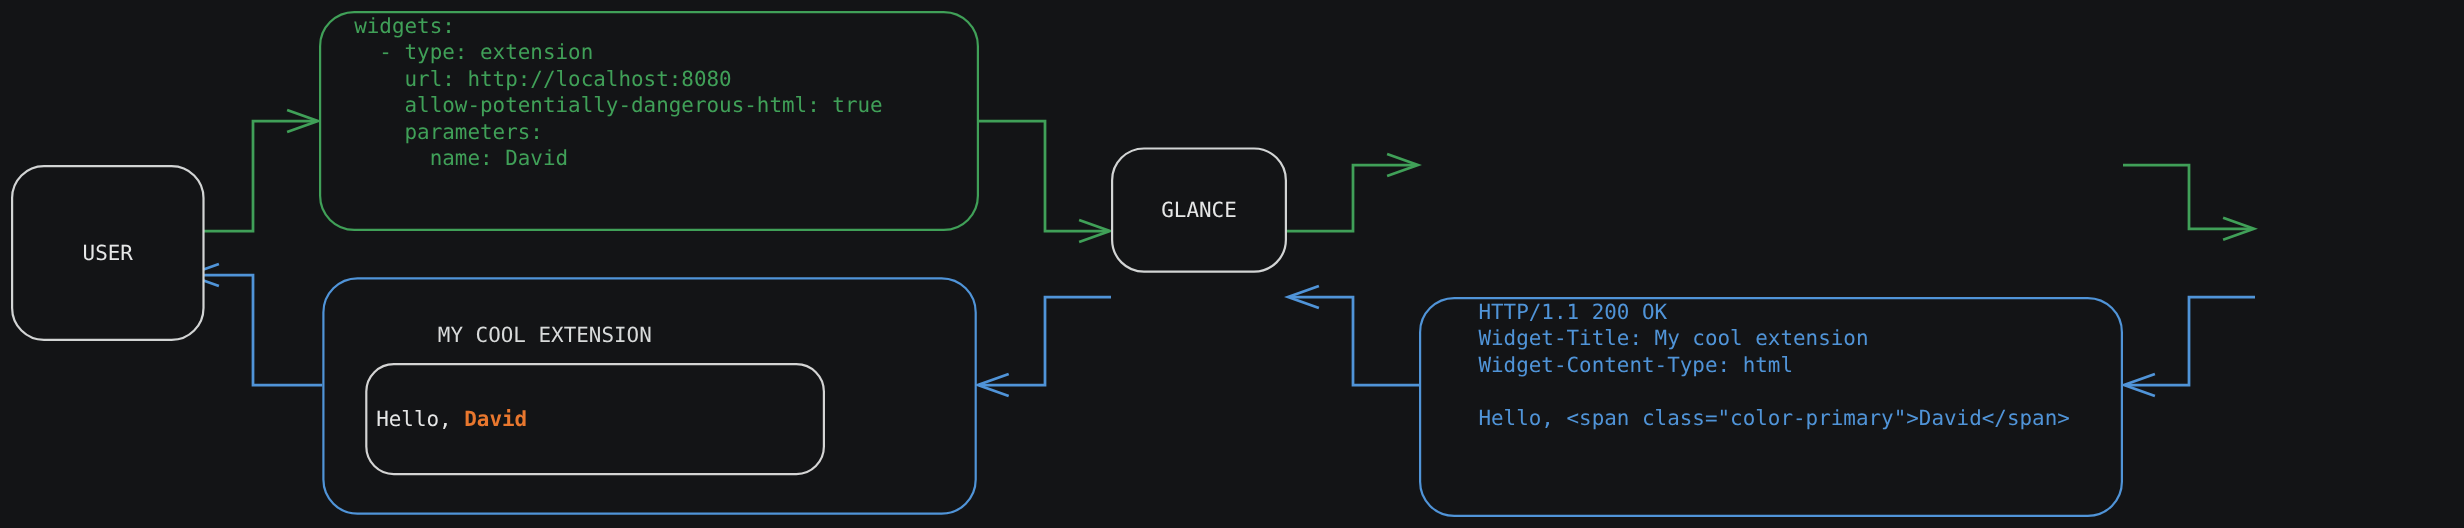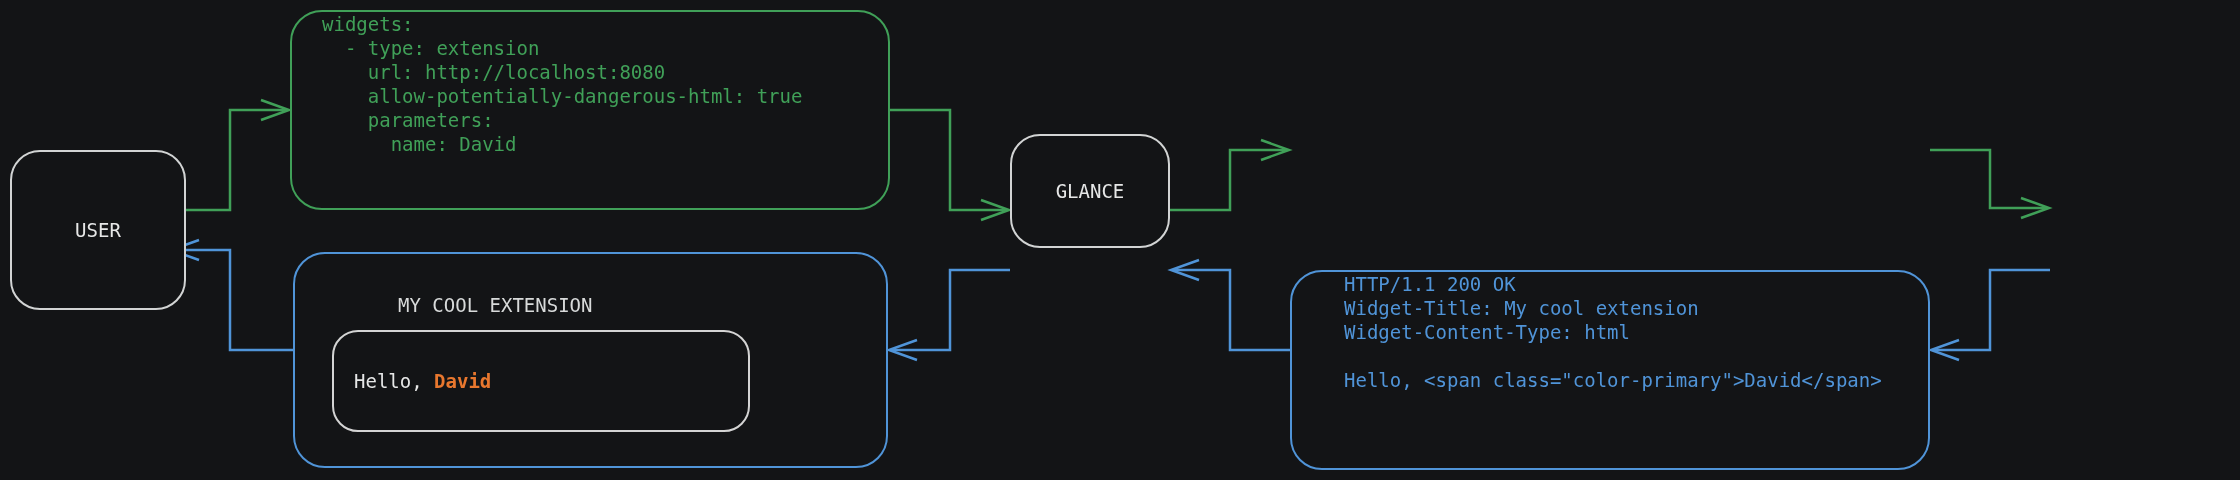--- a/index.html
+++ b/index.html
@@ -61,21 +61,21 @@
     position:absolute;left:57px;top:40px;
     font-size:19px;color:var(--text-dim);margin-left:46px;
   }
   .hello-box{
     position:absolute;left:37px;top:76px;
     box-sizing:border-box;
     width:418px;height:102px;
     border:2px solid #d4d4d4;
     border-radius:26px;
     display:flex;align-items:center;
-    padding-left:20px;
+    padding-left:8px;
     font-size:19px;
     color:var(--text-primary);
     white-space:pre;
   }
   .hello-box .name{color:var(--orange);font-weight:bold;}
 </style>
 </head>
 <body>
 
 <div class="canvas">

